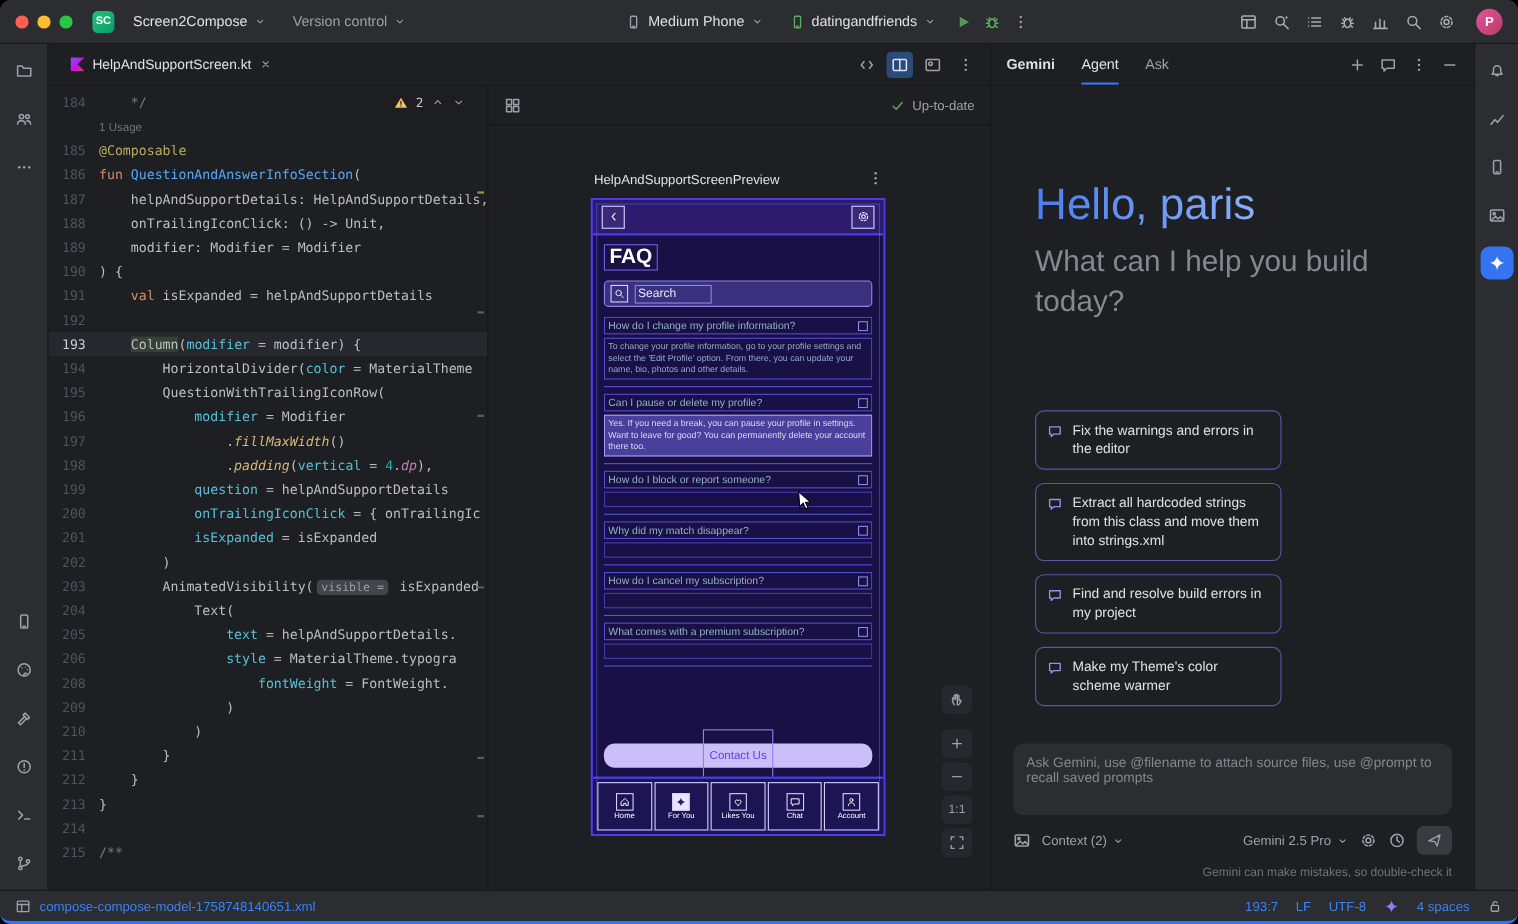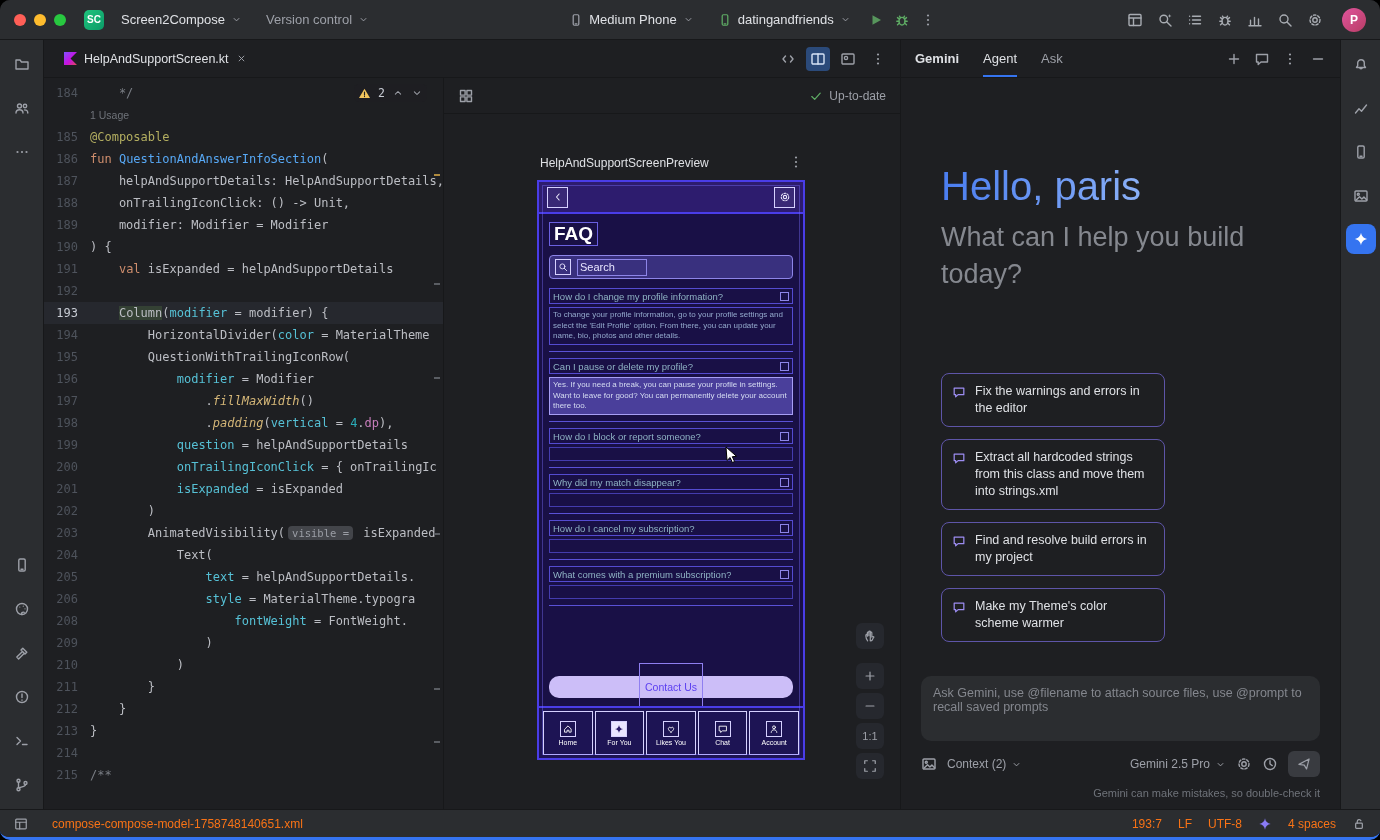--- a/index.html
+++ b/index.html
@@ -40,21 +40,21 @@
 
 .panes{flex:1;display:flex;min-height:0}
 .editor{width:400px;flex:none;position:relative;border-right:1px solid #17181a;font-family:"DejaVu Sans Mono",monospace;font-size:12px;overflow:hidden;padding-top:4px}
 .code-row{display:flex;height:22px;line-height:22px;white-space:pre}
 .code-row.row-current{background:#26282e}
 .gutter{width:46px;flex:none;text-align:right;padding-right:12px;color:#4e535c}
 .row-current .gutter{color:#c8ccd4}
 .code{flex:1;overflow:hidden}
 .tok-com{color:#7a7e85}.tok-kw{color:#cf8e6d}.tok-ann{color:#b3ae60}.tok-fn{color:#57a8f5}
 .tok-def{color:#bcbec4}.tok-num{color:#2aacb8}.tok-ext{color:#d5b778;font-style:italic}
-.tok-extp{color:#c77dbb;}.tok-named{color:#56c1d6}
+.tok-extp{color:#c77dbb;font-style:italic}.tok-named{color:#56c1d6}
 .tok-sym{background:#344134;color:#bcbec4}
 .hintchip{background:#43454a;color:#9b9ea5;border-radius:4px;padding:1px 4px;font-size:10.5px;margin:0 3px}
 .inlay{color:#6f737a;font-size:10.5px;font-family:"Liberation Sans",sans-serif}
 .warnwidget{position:absolute;top:6px;right:16px;display:flex;align-items:center;gap:7px;font-size:11.5px;color:#c8ccd4;background:rgba(30,31,34,.85);padding:2px 4px;border-radius:5px}
 .editmarks{position:absolute;right:2px;top:0;bottom:0;width:8px}
 .editmarks i{position:absolute;right:1px;width:6px;height:2px;background:#5a5d63;display:block}
 
 .preview{flex:1;display:flex;flex-direction:column;min-width:0}
 .preview-toolbar{height:36px;border-bottom:1px solid #17181a;display:flex;align-items:center;padding:0 14px;flex:none}
 .uptodate{margin-left:auto;display:flex;align-items:center;gap:6px;color:#9da0a8;font-size:12px}
@@ -103,21 +103,21 @@
 .g-card .cicon{color:#9d8df2;flex:none;margin-top:2px}
 .g-footer{padding:0 20px 10px;flex:none}
 .g-input{background:#2b2d30;border-radius:10px;padding:10px 12px}
 .g-input textarea{width:100%;height:42px;background:transparent;border:none;outline:none;resize:none;color:#dfe1e5;font-family:"Liberation Sans",sans-serif;font-size:12.5px}
 .g-input textarea::placeholder{color:#84878e}
 .g-inputrow{display:flex;align-items:center;gap:10px;margin-top:10px;color:#9da0a8;font-size:12px}
 .g-ctx{display:flex;align-items:center;gap:5px;color:#9da0a8}
 .g-send{width:32px;height:26px;border:none;border-radius:6px;background:#393b40;color:#9da0a8;display:flex;align-items:center;justify-content:center}
 .g-disclaimer{text-align:right;color:#6f737a;font-size:11px;margin-top:10px}
 
-.statusbar{height:28px;background:#2b2d30;border-top:1px solid #17181a;display:flex;align-items:center;gap:24px;padding:0 14px;color:#f97316;font-size:12px;flex:none}
+.statusbar{height:28px;background:#2b2d30;border-top:1px solid #17181a;display:flex;align-items:center;gap:8px;padding:0 14px;color:#3b82f6;font-size:12px;flex:none}
 .sb-right{margin-left:auto;display:flex;align-items:center;gap:16px}
 </style>
 </head>
 <body>
 
 <div class="app">
 
   <header class="titlebar">
     <div class="traffic">
       <span class="light red"></span>

